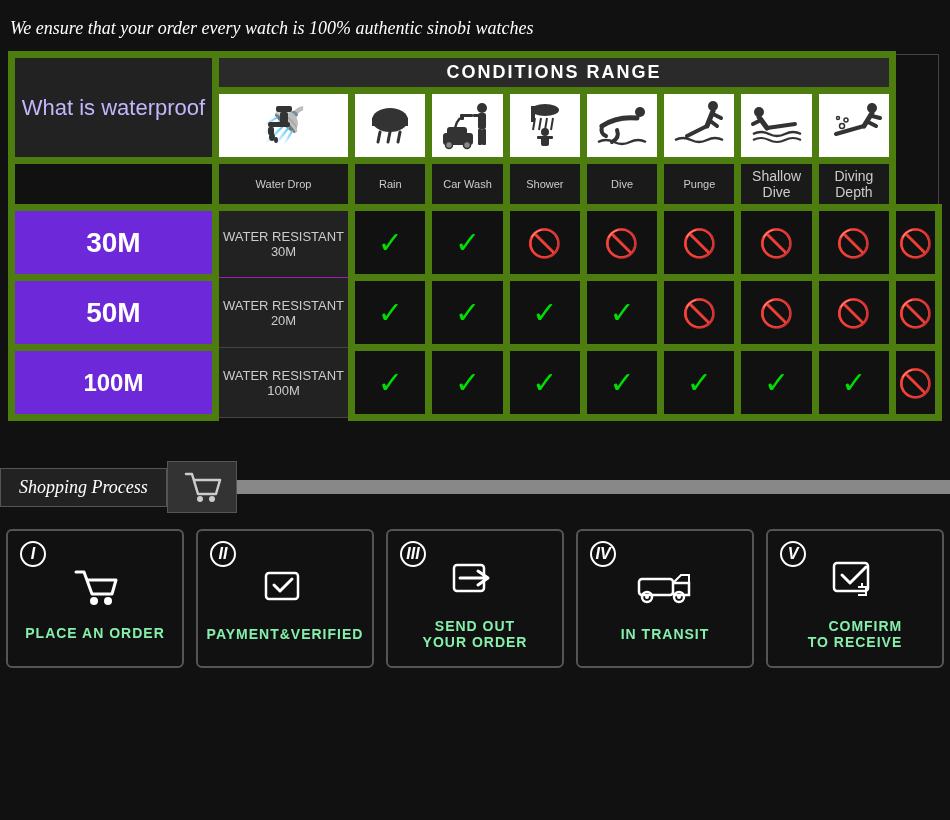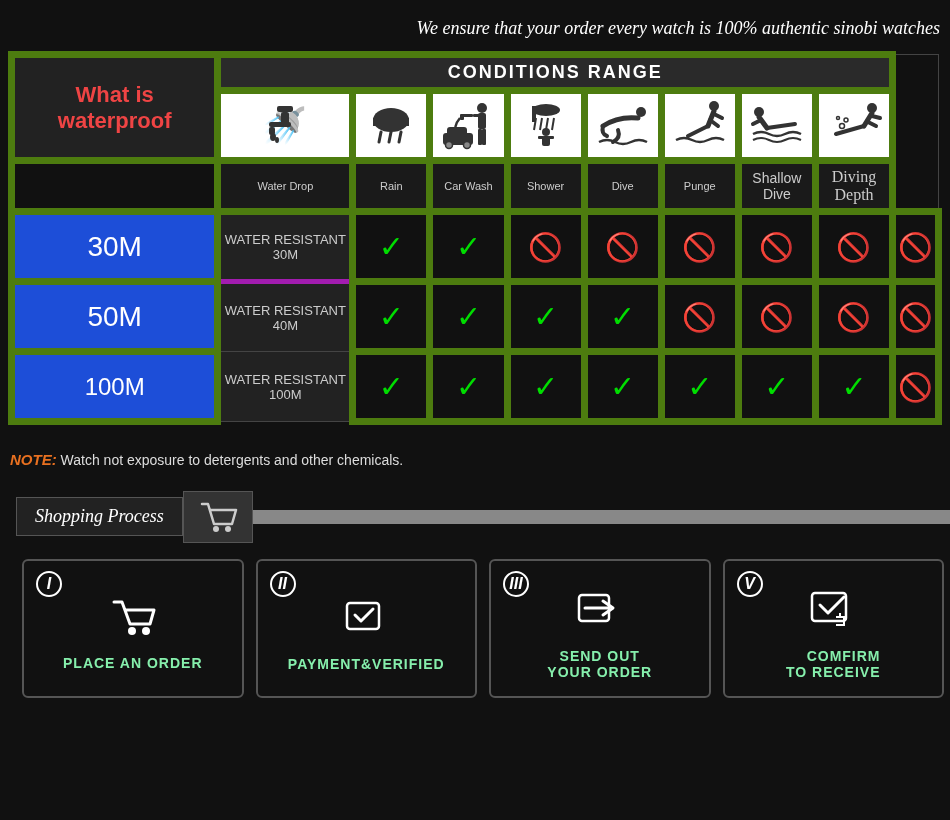--- a/index.html
+++ b/index.html
@@ -6,21 +6,21 @@
     body {
       width: 950px;
       min-height: 820px;
       background: #111;
       font-family: Arial, sans-serif;
       color: #fff;
     }
 
     .top-banner {
       background: #111;
-      text-align: right;
+      text-align: left;
       padding: 18px 10px 12px;
       font-style: italic;
       font-size: 18px;
       color: #fff;
       font-family: Georgia, serif;
     }
 
     .waterproof-section {
       background: #111;
       padding: 0 8px 8px 8px;
@@ -35,22 +35,22 @@
     .main-table td, .main-table th {
       border: 7px solid #4d7c0f;
       text-align: center;
       padding: 4px 2px;
     }
 
     .header-left {
       background: #222;
       width: 285px;
       font-size: 22px;
-      font-weight: bold;
-      color: #ef4444;
+      font-weight: normal;
+      color: #c4b5fd;
       text-align: left;
       padding: 20px 15px;
       vertical-align: middle;
       border: 1px solid #444;
     }
 
     .conditions-header {
       background: #2a2a2a;
       text-align: center;
       font-size: 18px;
@@ -74,23 +74,23 @@
       background: #1a1a1a;
       color: #ccc;
       font-size: 11px;
       padding: 4px 2px;
       border: 1px solid #444;
       text-align: center;
     }
 
     .row-label-num {
       font-size: 28px;
-      font-weight: normal;
-      color: #fff;
-      background: #1d4ed8;
+      font-weight: bold;
+      color: #fff;
+      background: #6d28d9;
       border: 1px solid #444;
       width: 60px;
       text-align: center;
       vertical-align: middle;
     }
 
     .row-label-text {
       font-size: 13px;
       color: #ccc;
       background: #222;
@@ -122,21 +122,20 @@
 
     .note-label {
       color: #e87020;
       font-weight: bold;
       font-style: italic;
       font-size: 15px;
     }
 
     .shopping-section {
       padding: 10px 0 0 0;
-      margin-left: 16px;
     }
 
     .shopping-header-bar {
       display: flex;
       align-items: center;
       margin-bottom: 16px;
     }
 
     .shopping-title-box {
       background: #222;
@@ -366,41 +365,41 @@
 
       <tr>
         <td></td>
         <td class="icon-label">Water Drop</td>
         <td class="icon-label">Rain</td>
         <td class="icon-label">Car Wash</td>
         <td class="icon-label">Shower</td>
         <td class="icon-label">Dive</td>
         <td class="icon-label">Punge</td>
         <td class="icon-label" style="font-size:14px;">Shallow<br>Dive</td>
-        <td class="icon-label" style="font-size:16px;font-family:Liberation Serif, serif;">Diving<br>Depth</td>
+        <td class="icon-label" style="font-size:14px;">Diving<br>Depth</td>
       </tr>
     </thead>
     <tbody>
 
       <tr>
         <td class="row-label-num">30M</td>
-        <td class="row-label-text" colspan="1" style="border:5px solid #a21caf; background:#222; color:#ccc; font-size:13px; text-align:center;">WATER RESISTANT 30M</td>
+        <td class="row-label-text" colspan="1" style="border:1px solid #a21caf; background:#222; color:#ccc; font-size:13px; text-align:center;">WATER RESISTANT 30M</td>
         <td class="check-cell"><span class="green-check">✓</span></td>
         <td class="check-cell"><span class="green-check">✓</span></td>
         <td class="check-cell"><span class="red-no">🚫</span></td>
         <td class="check-cell"><span class="red-no">🚫</span></td>
         <td class="check-cell"><span class="red-no">🚫</span></td>
         <td class="check-cell"><span class="red-no">🚫</span></td>
         <td class="check-cell"><span class="red-no">🚫</span></td>
         <td class="check-cell"><span class="red-no">🚫</span></td>
       </tr>
 
       <tr>
         <td class="row-label-num">50M</td>
-        <td class="row-label-text" style="border:1px solid #444; background:#222; color:#ccc; font-size:13px; text-align:center;">WATER RESISTANT 40M</td>
+        <td class="row-label-text" style="border:1px solid #444; background:#222; color:#ccc; font-size:13px; text-align:center;">WATER RESISTANT 20M</td>
         <td class="check-cell"><span class="green-check">✓</span></td>
         <td class="check-cell"><span class="green-check">✓</span></td>
         <td class="check-cell"><span class="green-check">✓</span></td>
         <td class="check-cell"><span class="green-check">✓</span></td>
         <td class="check-cell"><span class="red-no">🚫</span></td>
         <td class="check-cell"><span class="red-no">🚫</span></td>
         <td class="check-cell"><span class="red-no">🚫</span></td>
         <td class="check-cell"><span class="red-no">🚫</span></td>
       </tr>
 
@@ -414,24 +413,20 @@
         <td class="check-cell"><span class="green-check">✓</span></td>
         <td class="check-cell"><span class="green-check">✓</span></td>
         <td class="check-cell"><span class="green-check">✓</span></td>
         <td class="check-cell"><span class="red-no">🚫</span></td>
       </tr>
     </tbody>
   </table>
 </div>
 
 <div class="note-section">
-  <p>
-    <span class="note-label">NOTE:</span>
-    <span> Watch not exposure to detergents and other chemicals.</span>
-  </p>
 </div>
 
 <div class="shopping-section">
   <div class="shopping-header-bar">
     <div class="shopping-title-box">Shopping Process</div>
     <div class="shopping-cart-icon-box">
 
       <svg width="40" height="34" viewBox="0 0 40 34">
         <path d="M4 4 L10 4 L16 24 L34 24 L38 10 L13 10" stroke="#ccc" stroke-width="2.5" fill="none" stroke-linecap="round" stroke-linejoin="round"></path>
         <circle cx="18" cy="29" r="3" fill="#ccc"></circle>
@@ -472,20 +467,35 @@
         <svg width="50" height="42" viewBox="0 0 50 42">
           <rect x="4" y="8" width="30" height="26" rx="3" fill="none" stroke="white" stroke-width="2.5"></rect>
           <line x1="10" y1="21" x2="34" y2="21" stroke="white" stroke-width="3" stroke-linecap="round"></line>
           <path d="M28 14 L38 21 L28 28" stroke="white" stroke-width="3" fill="none" stroke-linecap="round" stroke-linejoin="round"></path>
         </svg>
       </div>
       <span class="step-label" style="white-space:pre-line; text-align:center;">SEND OUT
 YOUR ORDER</span>
     </div>
 
+    <div class="step-box">
+      <span class="step-num">IV</span>
+      <div class="step-icon">
+        <svg width="56" height="42" viewBox="0 0 56 42">
+          <rect x="2" y="14" width="34" height="16" rx="3" fill="none" stroke="white" stroke-width="2.5"></rect>
+          <path d="M36 18 L52 18 L52 30 L36 30" stroke="white" stroke-width="2.5" fill="none"></path>
+          <path d="M36 18 L44 10 L52 10 L52 18" stroke="white" stroke-width="2" fill="none"></path>
+          <circle cx="10" cy="32" r="5" fill="none" stroke="white" stroke-width="2.5"></circle>
+          <circle cx="10" cy="32" r="2" fill="white"></circle>
+          <circle cx="42" cy="32" r="5" fill="none" stroke="white" stroke-width="2.5"></circle>
+          <circle cx="42" cy="32" r="2" fill="white"></circle>
+        </svg>
+      </div>
+      <span class="step-label">IN TRANSIT</span>
+    </div>
 
     <div class="step-box">
       <span class="step-num">V</span>
       <div class="step-icon">
         <svg width="50" height="42" viewBox="0 0 50 42">
           <rect x="4" y="6" width="34" height="28" rx="3" fill="none" stroke="white" stroke-width="2.5"></rect>
           <path d="M12 18 L20 26 L36 10" stroke="white" stroke-width="3" fill="none" stroke-linecap="round" stroke-linejoin="round"></path>
           <path d="M28 30 L36 30 L36 38 L28 38" stroke="white" stroke-width="2" fill="none"></path>
           <line x1="32" y1="30" x2="32" y2="26" stroke="white" stroke-width="2"></line>
         </svg>

